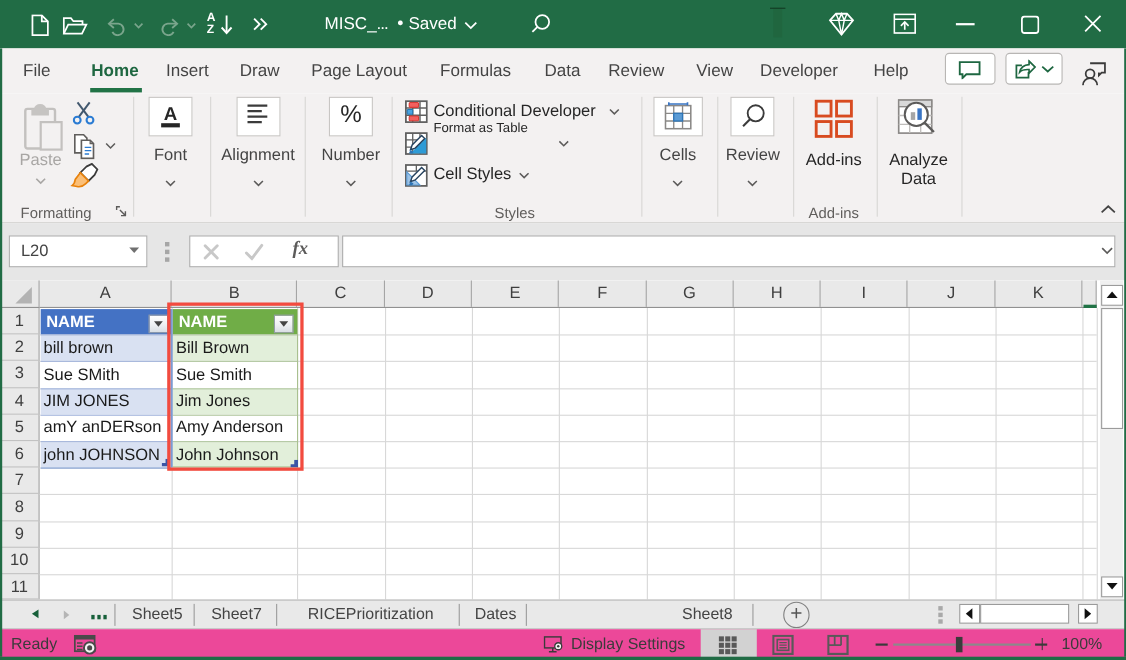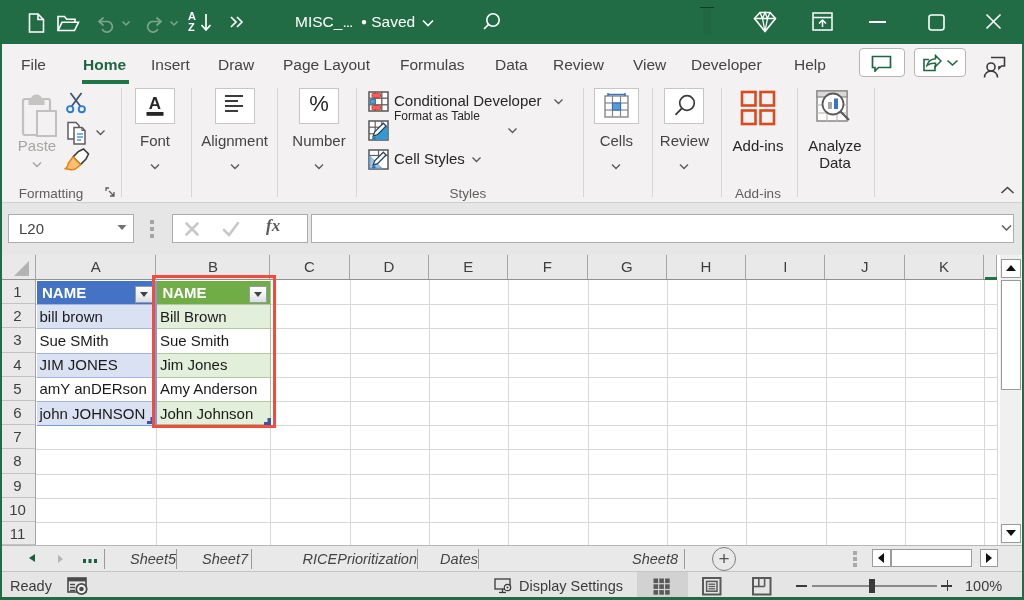--- a/index.html
+++ b/index.html
@@ -37,25 +37,25 @@
   .rowcell { position:absolute; left:0; width:35px; text-align:center; font-size:15px; color:#3f3f3f; border-bottom:1px solid #c2c2c2; }
   .vline { position:absolute; top:25px; width:1px; background:#d8d8d8; height:265px; }
   .hline { position:absolute; left:36px; width:961px; height:1px; background:#d8d8d8; }
   .cell { position:absolute; height:24px; line-height:24px; font-size:15px; color:#1a1a1a; padding-left:3px; white-space:nowrap; }
 
   
   #vscroll { position:absolute; left:1000px; top:0; width:21px; height:290px; background:#f0f0f0; }
 
   
   #tabsbar { position:absolute; left:0; top:545px; width:1024px; height:27px; background:#e9e9e9; border-top:1px solid #b7b7b7; border-bottom:1px solid #c6c6c6; }
-  .stab { position:absolute; top:1px; height:25px; line-height:25px; font-size:14.5px; color:#444; text-align:right;font-style:italic; }
+  .stab { position:absolute; top:1px; height:25px; line-height:25px; font-size:14.5px; color:#444; text-align:center; }
   .stsep { position:absolute; top:3px; width:1px; height:20px; background:#9b9b9b; }
 
   
-  #statusbar { position:absolute; left:0; top:572px; width:1024px; height:28px; background:#e5e5e5; }
+  #statusbar { position:absolute; left:0; top:572px; width:1024px; height:28px; background:#ec4899; }
 
   
   #bleft { position:absolute; left:0; top:44px; width:2px; height:553px; background:#216c45; }
   #bright { position:absolute; left:1022px; top:44px; width:2px; height:553px; background:#216c45; }
   #bbottom { position:absolute; left:0; top:597px; width:1024px; height:3px; background:#216c45; }
 </style>
 </head>
 <body>
 
 <div id="titlebar">

